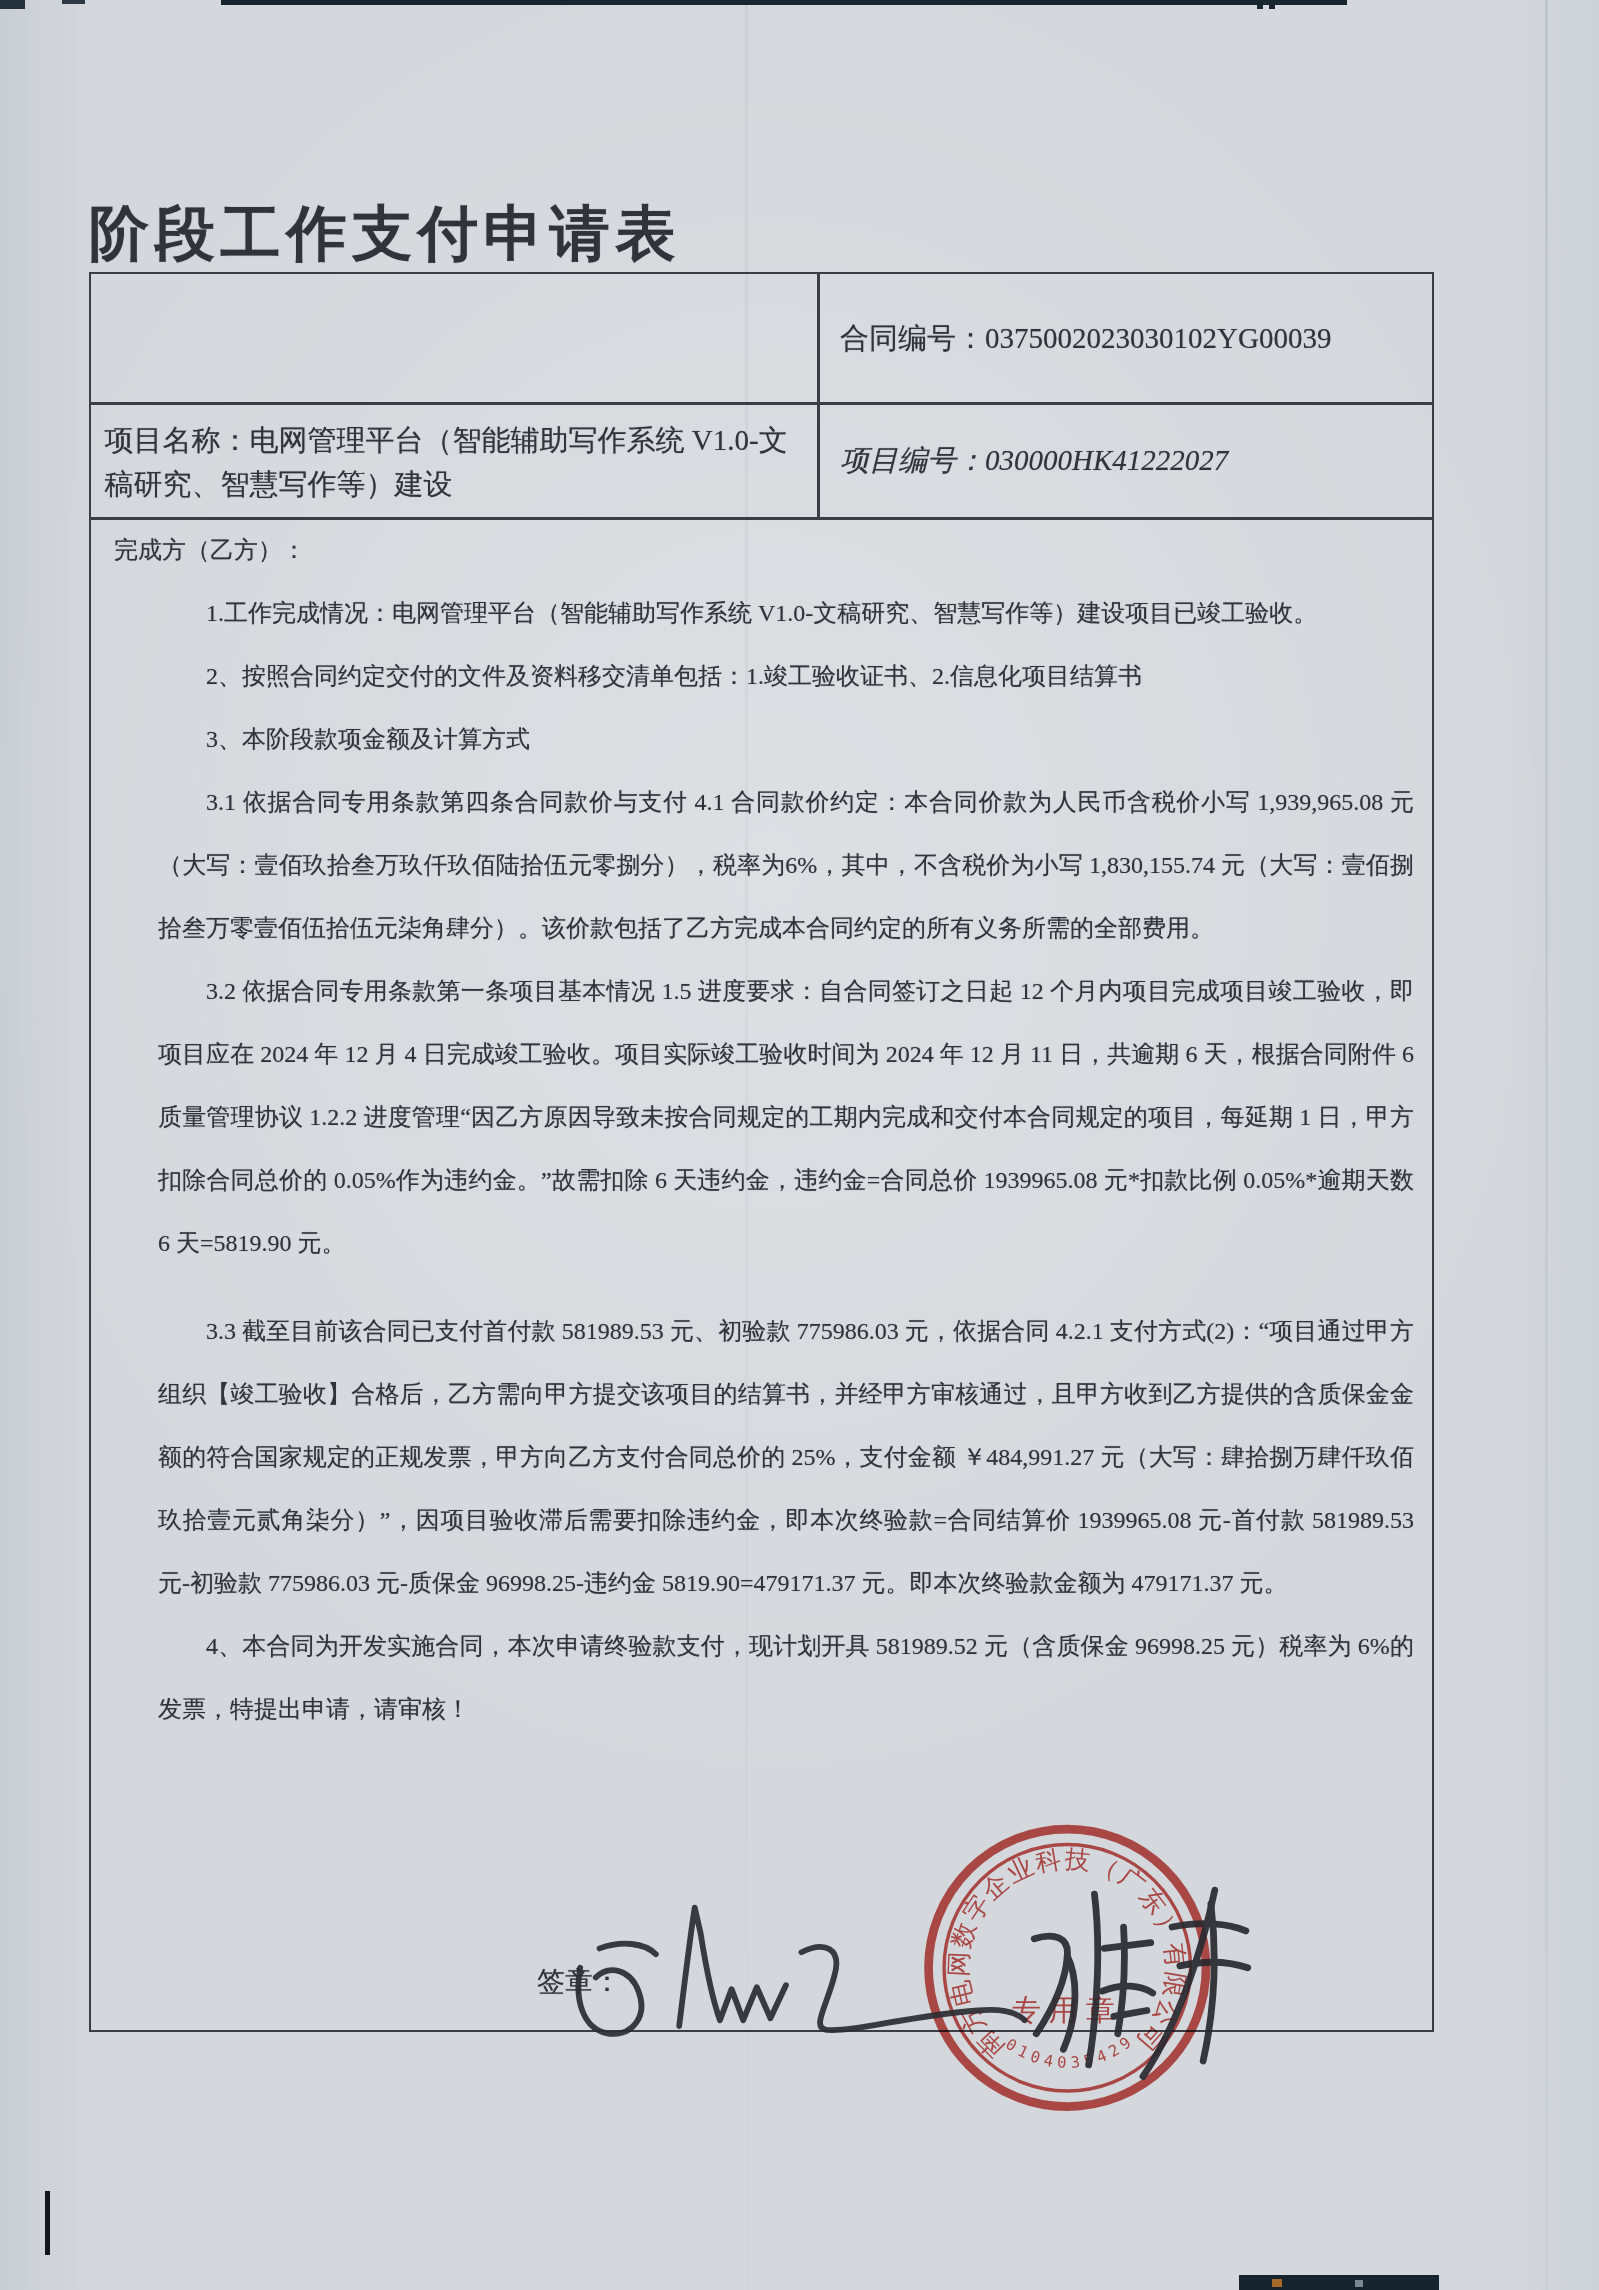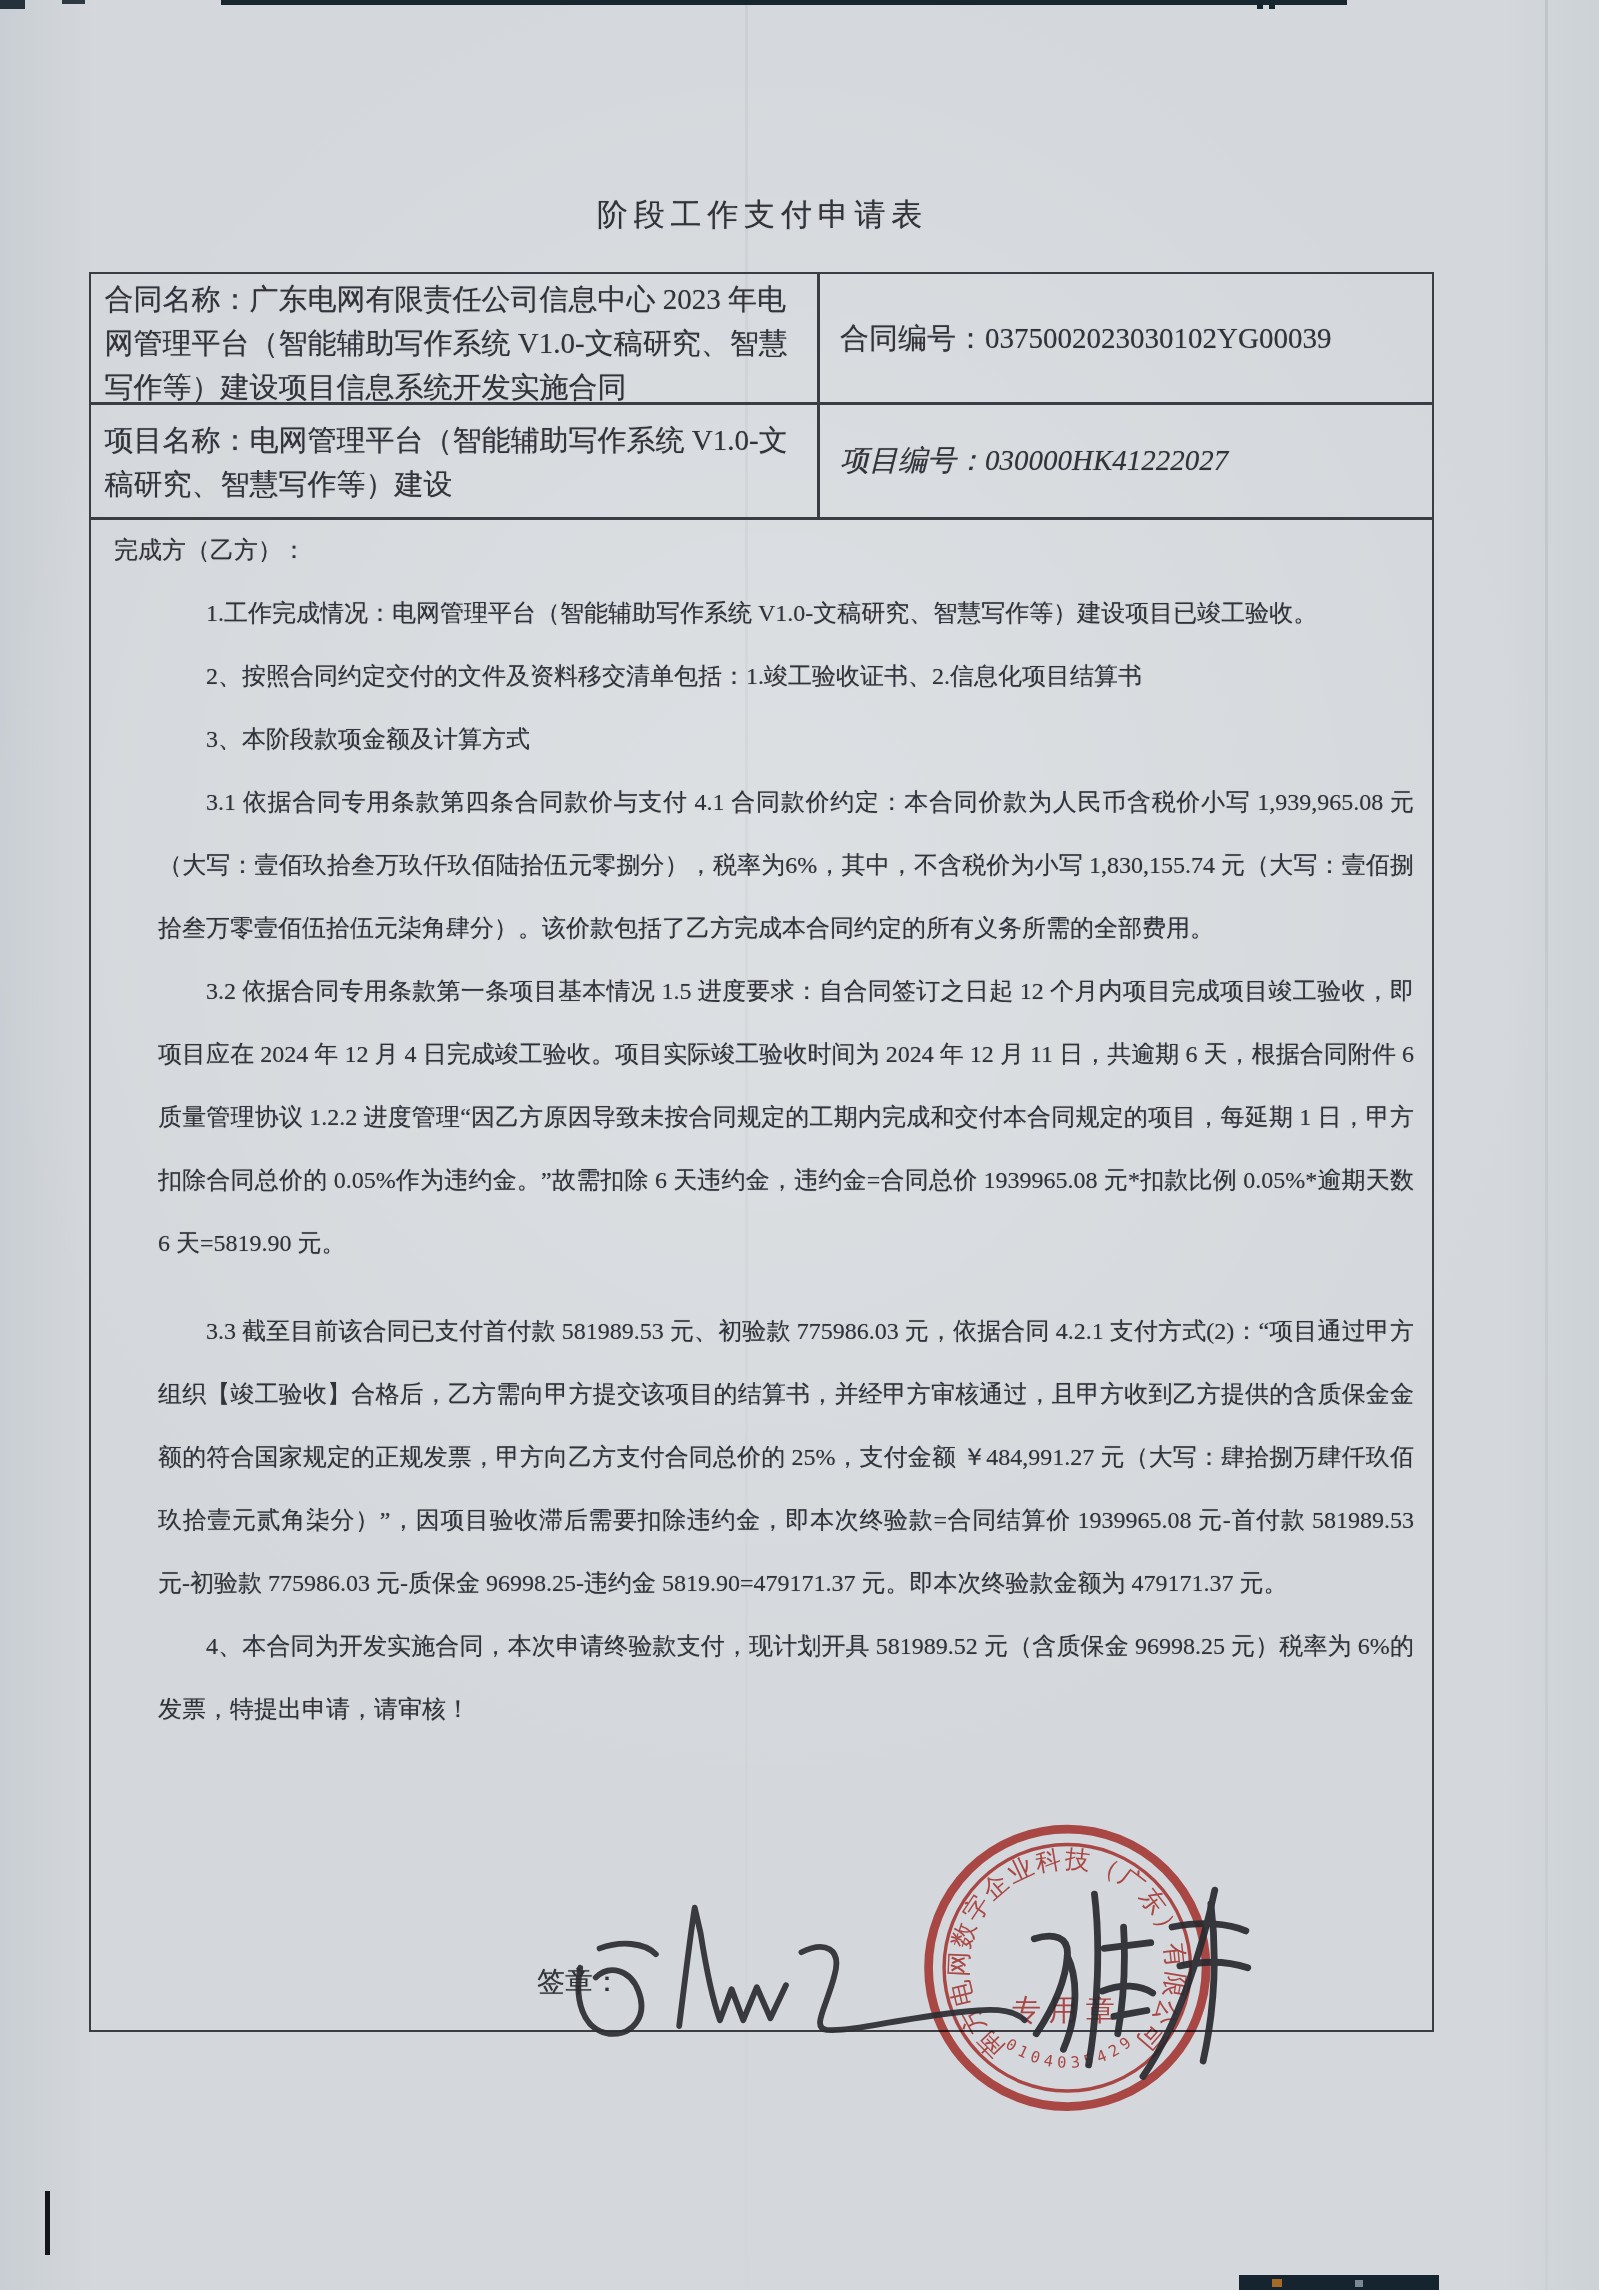--- a/index.html
+++ b/index.html
@@ -12,21 +12,21 @@
     background:
       radial-gradient(ellipse 1164px 1359px at 48% 38%, rgba(255,255,255,.20), rgba(255,255,255,0) 70%),
       linear-gradient(90deg, #c9ced4 0%, #d4d8dc 6%, #d4d8dc 94%, #cdd2d7 100%),
       #d2d6da;
   }
   .crease-v{position:absolute;top:0;bottom:0;width:2.9px;background:linear-gradient(180deg,rgba(120,130,140,.10),rgba(120,130,140,.02));}
   
   .ink{text-shadow:0 0 1px rgba(45,46,58,.45);}
   .title{
     position:absolute;left:89px;top:194px;width:1347px;
-    text-align:center;font-size:31px;font-weight:normal;letter-spacing:5.8px;
+    text-align:left;font-size:60px;font-weight:bold;letter-spacing:5.8px;
   }
   .frame{
     position:absolute;left:89px;top:272px;width:1341px;height:1756px;
     border:2.9px solid #3b3c44;
   }
   .hdiv{position:absolute;left:0;right:0;height:2.9px;background:#3b3c44;}
   .vdiv{position:absolute;width:2.9px;background:#3b3c44;}
   .cell{position:absolute;font-size:29px;line-height:44px;}
   .cell.flexmid{display:flex;align-items:center;}
   .doc-body{position:absolute;left:23px;top:245px;width:1300px;font-size:24px;line-height:63px;text-align:justify;}
@@ -67,21 +67,20 @@
     </div>
 
   <div class="title ink">阶段工作支付申请表</div>
 
   <div class="frame">
 
     <div class="hdiv" style="top:128px"></div>
     <div class="hdiv" style="top:243px"></div>
     <div class="vdiv" style="left:726px;top:0;height:246px"></div>
 
-    <div class="cell ink" style="left:13.6px;top:2.9px;width:697px;">合同名称：广东电网有限责任公司信息中心 2023 年电网管理平台（智能辅助写作系统 V1.0-文稿研究、智慧写作等）建设项目信息系统开发实施合同</div>
     <div class="cell flexmid ink" style="left:749px;top:0;width:573px;height:128px;text-align:right;">合同编号：0375002023030102YG00039</div>
 
     <div class="cell ink" style="left:13.6px;top:144px;width:697px;">项目名称：电网管理平台（智能辅助写作系统 V1.0-文稿研究、智慧写作等）建设</div>
     <div class="cell flexmid ink" style="left:749px;top:128px;width:573px;height:115px;font-style:italic;">项目编号：030000HK41222027</div>
 
     <div class="doc-body ink">
       <p>完成方（乙方）：</p>
       <p class="indent">1.工作完成情况：电网管理平台（智能辅助写作系统 V1.0-文稿研究、智慧写作等）建设项目已竣工验收。</p>
       <p class="indent">2、按照合同约定交付的文件及资料移交清单包括：1.竣工验收证书、2.信息化项目结算书</p>
       <p class="indent">3、本阶段款项金额及计算方式</p>

